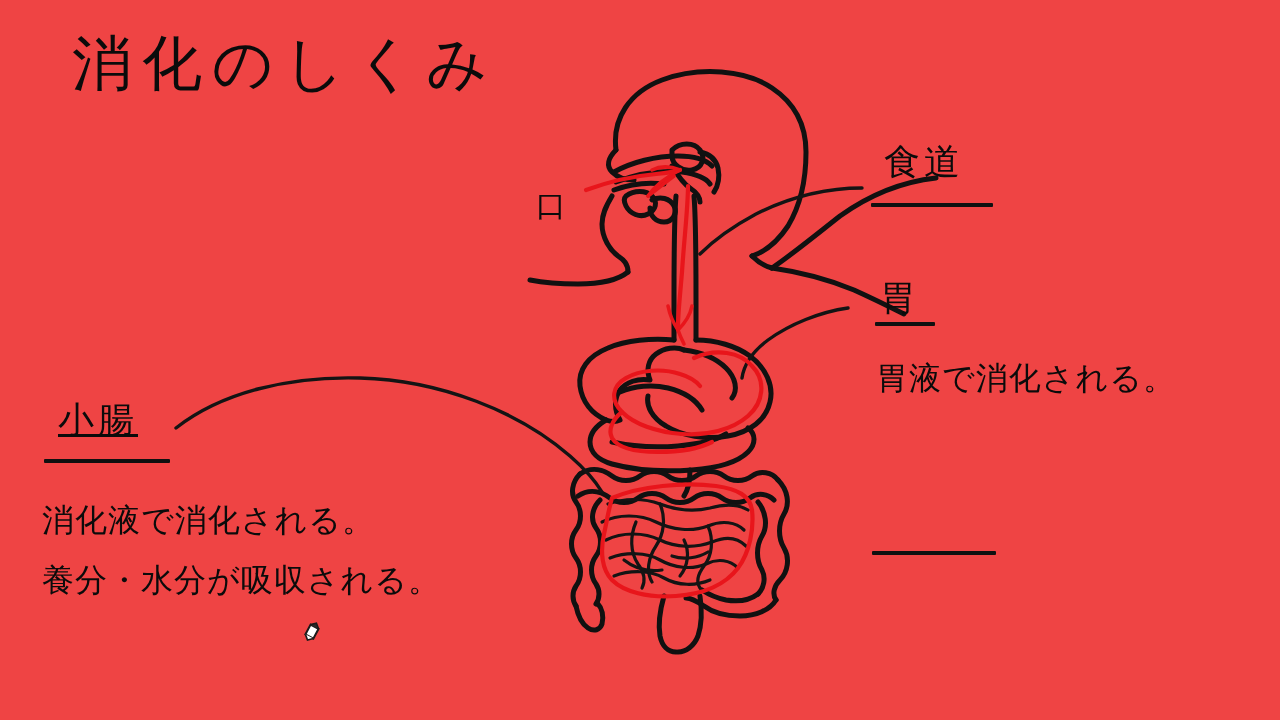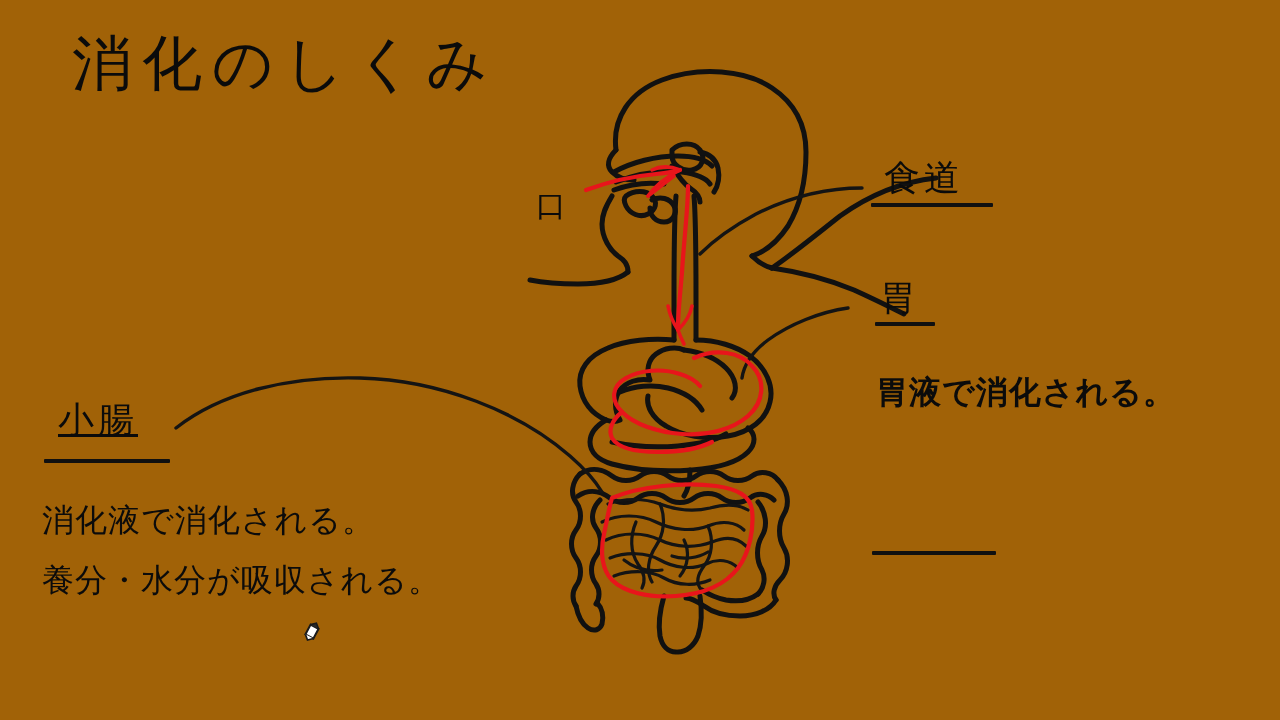--- a/index.html
+++ b/index.html
@@ -4,21 +4,21 @@
 <style>
   html, body {
     margin: 0;
     padding: 0;
     background: #ffffff;
   }
   #stage {
     position: relative;
     width: 1280px;
     height: 720px;
-    background: #a16207;
+    background: #ef4444;
     overflow: hidden;
     font-family: "Liberation Serif", "DejaVu Serif", serif;
     color: #111111;
   }
 
   .abs { position: absolute; }
 
   
   #page-title {
     left: 72px;
@@ -389,26 +389,26 @@
              C 754 528, 750 552, 738 568
              C 726 584, 704 594, 676 596
              C 648 598, 624 592, 612 580
              C 602 570, 600 552, 604 534
              C 607 520, 609 508, 612 498 Z"></path>
 
   </svg>
 
   <div class="abs small-term" style="left:536px; top:186px;">口</div>
 
-  <div class="abs label-term" style="left:884px; top:160px;">食道</div>
+  <div class="abs label-term" style="left:884px; top:144px;">食道</div>
   <div class="abs rule" style="left:871px; top:203px; width:122px;"></div>
 
   <div class="abs label-term" style="left:880px; top:280px;">胃</div>
   <div class="abs rule" style="left:875px; top:322px; width:60px;"></div>
-  <div class="abs body-text" style="left:876px; top:372px;font-weight:bold;">胃液で消化される。</div>
+  <div class="abs body-text" style="left:876px; top:358px;">胃液で消化される。</div>
 
   <div class="abs label-term" style="left:58px; top:402px;text-decoration:underline;">小腸</div>
   <div class="abs rule" style="left:44px; top:459px; width:126px;"></div>
   <div class="abs body-text" style="left:42px; top:560px;">養分・水分が吸収される。</div>
   <div class="abs body-text" style="left:42px; top:500px;">消化液で消化される。</div>
 
   <div class="abs label-term" style="left:876px; top:500px;"></div>
   <div class="abs rule" style="left:872px; top:551px; width:124px;"></div>
 
   <svg class="abs" id="pen-cursor" viewBox="0 0 26 26">

